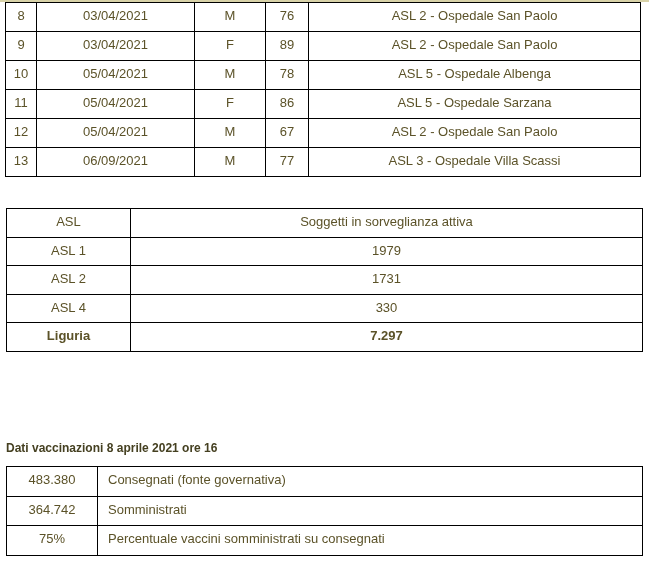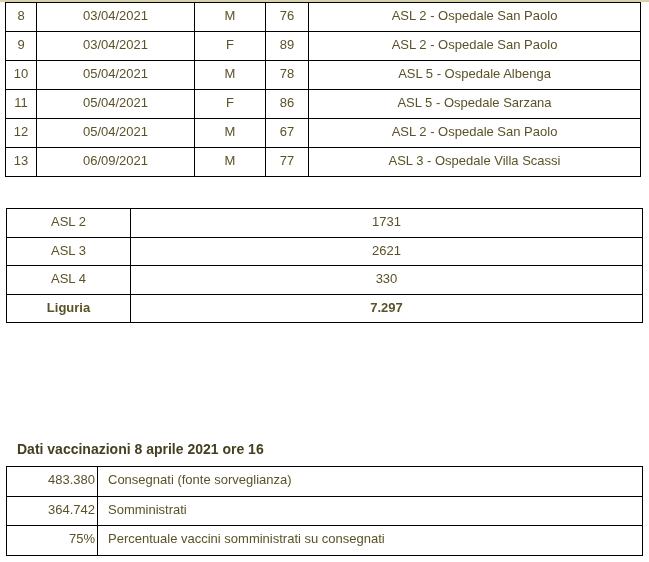--- a/index.html
+++ b/index.html
@@ -49,30 +49,30 @@
   table.cases td:nth-child(5) { width: 332px; }
   
   table.surveillance { left: 6px; top: 208px; width: 636px; }
   table.surveillance td { height: 28.6px; }
   table.surveillance td:nth-child(1) { width: 124px; }
   table.surveillance td:nth-child(2) { width: 512px; }
   table.surveillance tr:last-child td { font-weight: 700; }
   
   .vax-heading {
     position: absolute;
-    left: 17px;
+    left: 6px;
     top: 441px;
-    font-size: 14px;
+    font-size: 12px;
     font-weight: 700;
     color: #454021;
     white-space: nowrap;
   }
   
   table.vaccination { left: 6px; top: 466px; width: 636px; }
-  table.vaccination td { height: 29.6px; text-align: right; }
+  table.vaccination td { height: 29.6px; }
   table.vaccination td:nth-child(1) { width: 91px; }
   table.vaccination td:nth-child(2) {
     width: 545px;
     text-align: left;
     padding-left: 10px;
   }
 </style>
 </head>
 <body>
 
@@ -121,45 +121,49 @@
         <td>M</td>
         <td>77</td>
         <td>ASL 3 - Ospedale Villa Scassi</td>
       </tr>
     </tbody>
 </table>
 
 <table class="doc-table surveillance">
   <tbody>
       <tr>
+        <td>ASL</td>
+        <td>Soggetti in sorveglianza attiva</td>
+      </tr>
+      <tr>
+        <td>ASL 1</td>
+        <td>1979</td>
+      </tr>
+      <tr>
         <td>ASL 2</td>
         <td>1731</td>
-      </tr>
-      <tr>
-        <td>ASL 3</td>
-        <td>2621</td>
       </tr>
       <tr>
         <td>ASL 4</td>
         <td>330</td>
       </tr>
       <tr>
         <td>Liguria</td>
         <td>7.297</td>
       </tr>
     </tbody>
 </table>
 
 <div class="vax-heading">Dati vaccinazioni 8 aprile 2021 ore 16</div>
 
 <table class="doc-table vaccination">
   <tbody>
       <tr>
         <td>483.380</td>
-        <td>Consegnati (fonte sorveglianza)</td>
+        <td>Consegnati (fonte governativa)</td>
       </tr>
       <tr>
         <td>364.742</td>
         <td>Somministrati</td>
       </tr>
       <tr>
         <td>75%</td>
         <td>Percentuale vaccini somministrati su consegnati</td>
       </tr>
     </tbody>

